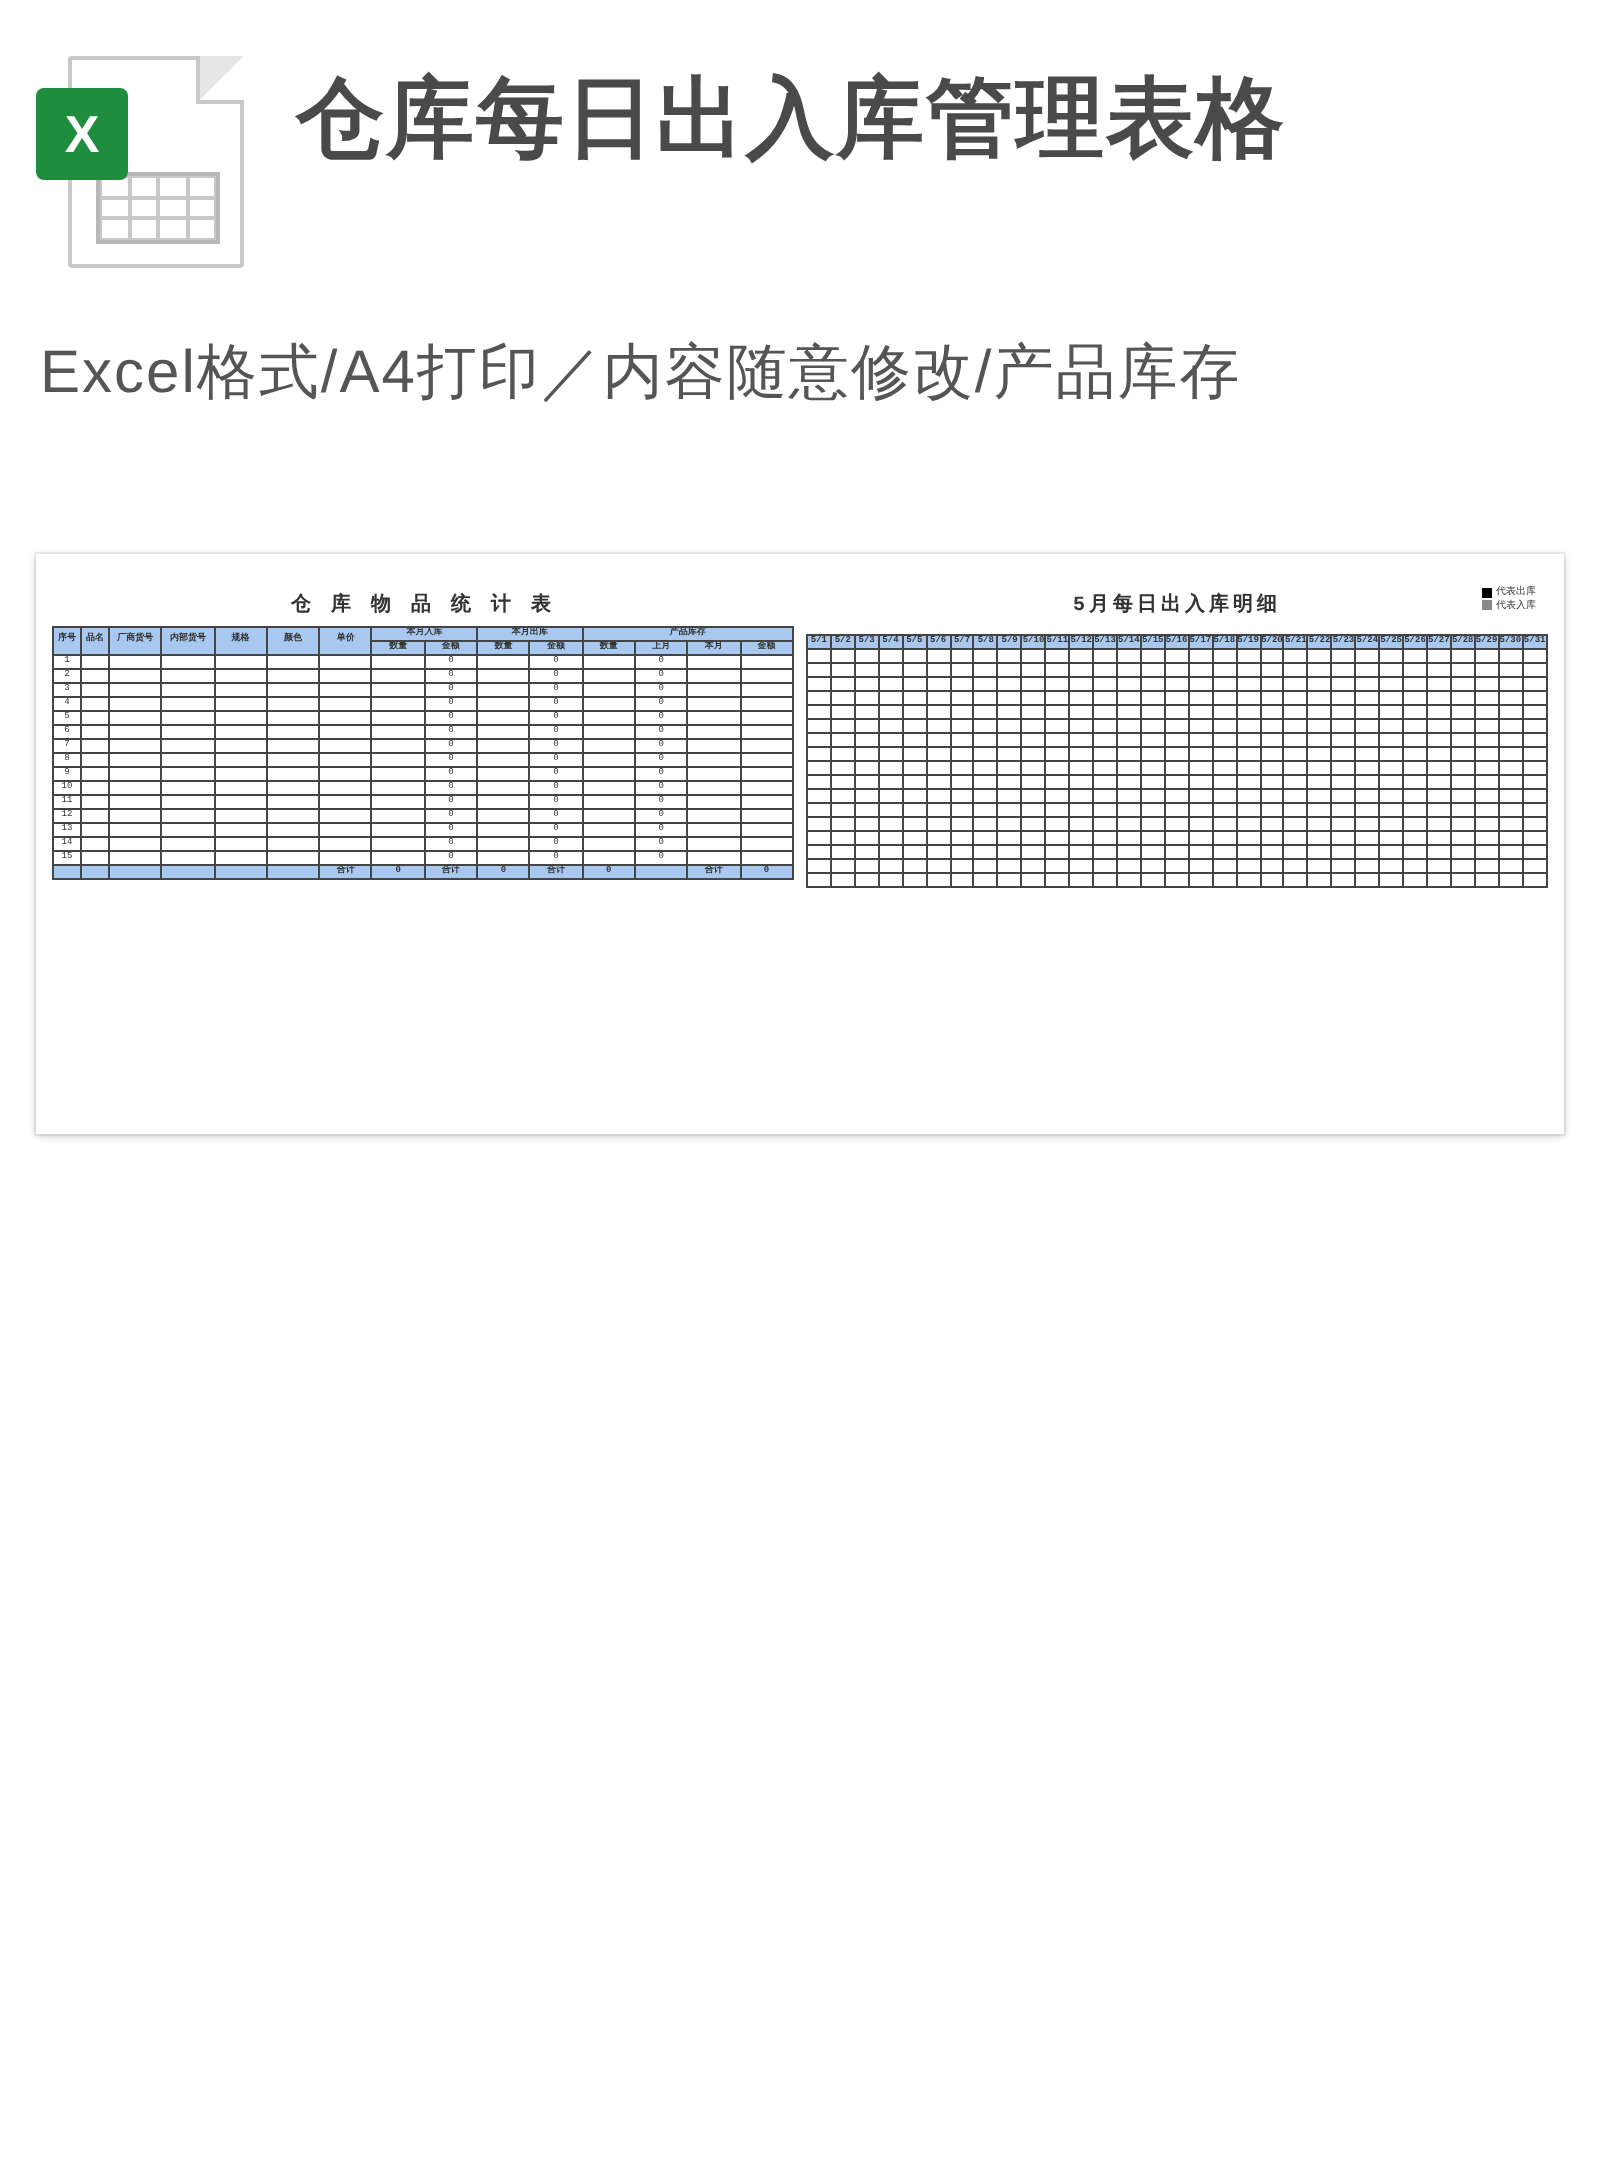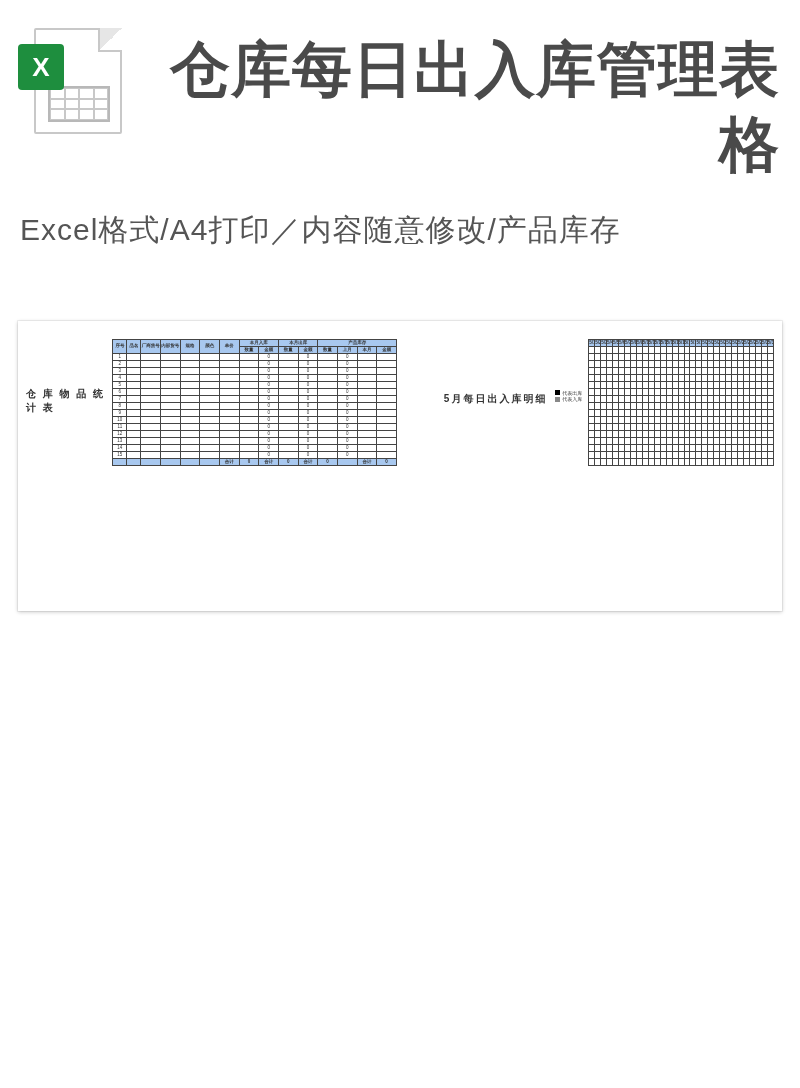--- a/index.html
+++ b/index.html
@@ -57,21 +57,21 @@
     border-radius: 4px;
     display: flex;
     align-items: center;
     justify-content: center;
     color: #fff;
     font-weight: bold;
     font-size: 26px;
     font-family: Arial, sans-serif;
   }
   .title {
-    font-size: 60px;
+    font-size: 44px;
     font-weight: 700;
     line-height: 1.25;
     color: #4a4a4a;
     letter-spacing: 1px;
     padding-top: 4px;
     text-align: right;
   }
   .subtitle {
     font-size: 30px;
     color: #555;
@@ -86,22 +86,23 @@
     position: relative;
     overflow: hidden;
     padding: 18px 8px;
     display: flex;
     gap: 6px;
     align-items: flex-start;
   }
   .sheet {
     flex: 1 1 50%;
     display: flex;
-    flex-direction: row;
+    flex-direction: column;
     align-items: center;
+    font-family: Liberation Mono, monospace;
   }
   .sheet-title {
     font-size: 10px;
     font-weight: 700;
     margin-bottom: 4px;
     letter-spacing: 2px;
   }
   .sheet-right-head {
     width: 100%;
     display: flex;

